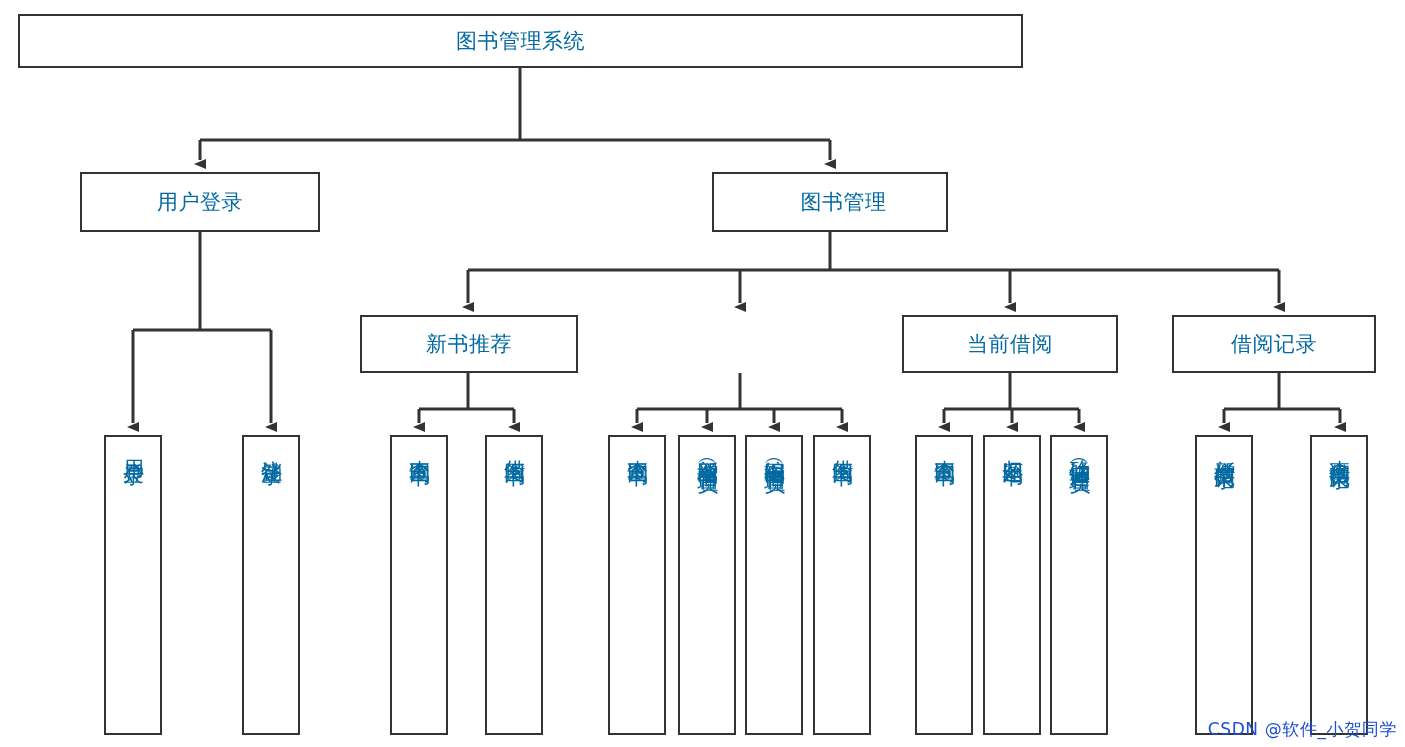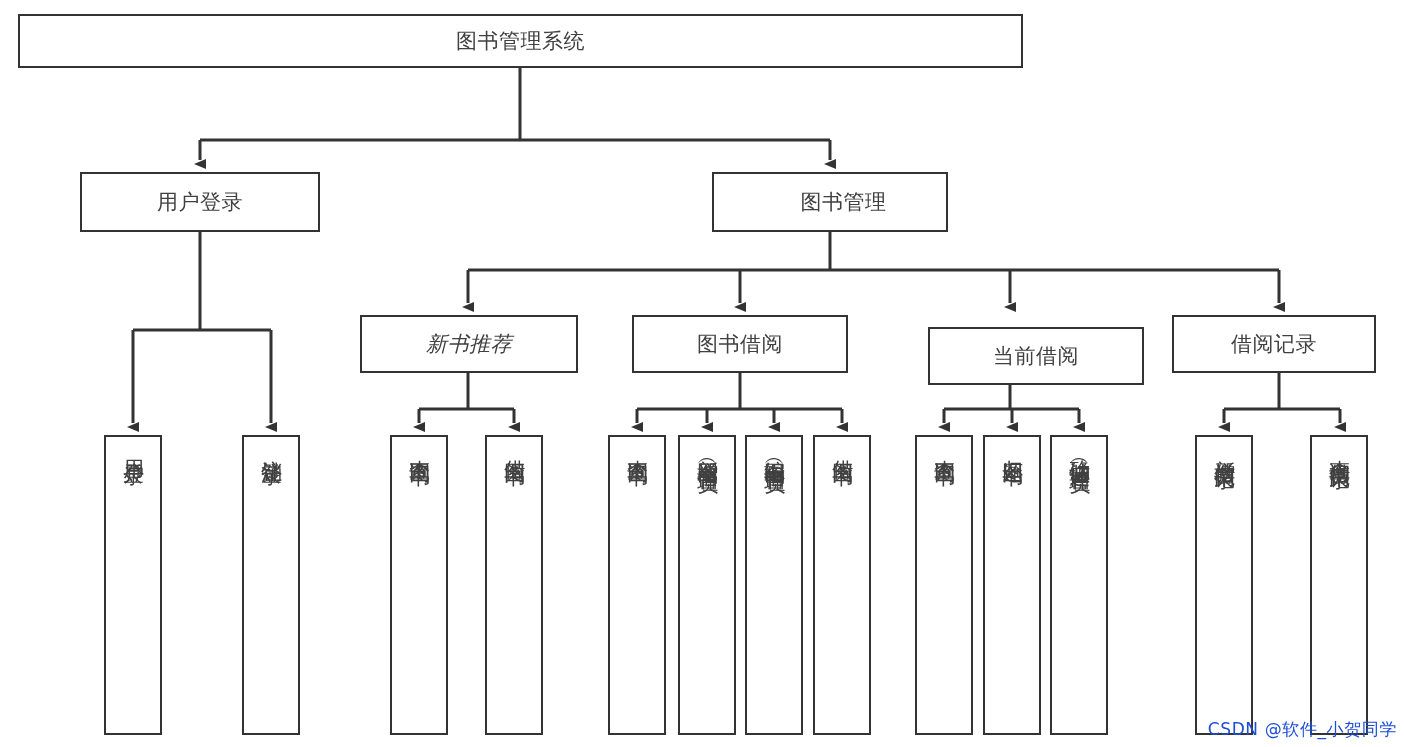--- a/index.html
+++ b/index.html
@@ -30,21 +30,21 @@
     position: absolute;
     box-sizing: border-box;
     background: #ffffff;
     border: 2px solid #333333;
     display: flex;
     align-items: center;
     justify-content: center;
     z-index: 2;
   }
   .node .label {
-    color: #404040;
+    color: #0369a1;
     font-size: 21px;
     line-height: 1.18;
     letter-spacing: 0.5px;
     white-space: pre;
     text-align: center;
   }
   .node.vertical {
     align-items: flex-start;
     padding-top: 6px;
   }
@@ -126,27 +126,24 @@
     <span class="label">图书管理系统</span>
   </div>
 
   <div class="node" style="left:80px; top:172px; width:240px; height:60px;">
     <span class="label">用户登录</span>
   </div>
   <div class="node" style="left:712px; top:172px; width:236px; height:60px;padding-left:27px;">
     <span class="label">图书管理</span>
   </div>
 
-  <div class="node" style="left:360px; top:315px; width:218px; height:58px;font-style:italic;">
+  <div class="node" style="left:360px; top:315px; width:218px; height:58px;">
     <span class="label">新书推荐</span>
   </div>
-  <div class="node" style="left:632px; top:315px; width:216px; height:58px;">
-    <span class="label">图书借阅</span>
-  </div>
-  <div class="node" style="left:902px; top:327px; width:216px; height:58px;margin-left:26px;">
+  <div class="node" style="left:902px; top:315px; width:216px; height:58px;">
     <span class="label">当前借阅</span>
   </div>
   <div class="node" style="left:1172px; top:315px; width:204px; height:58px;">
     <span class="label">借阅记录</span>
   </div>
 
   <div class="node vertical" style="left:104px; top:435px; width:58px; height:300px;">
     <span class="label">用户登录</span>
   </div>
   <div class="node vertical" style="left:242px; top:435px; width:58px; height:300px;">

